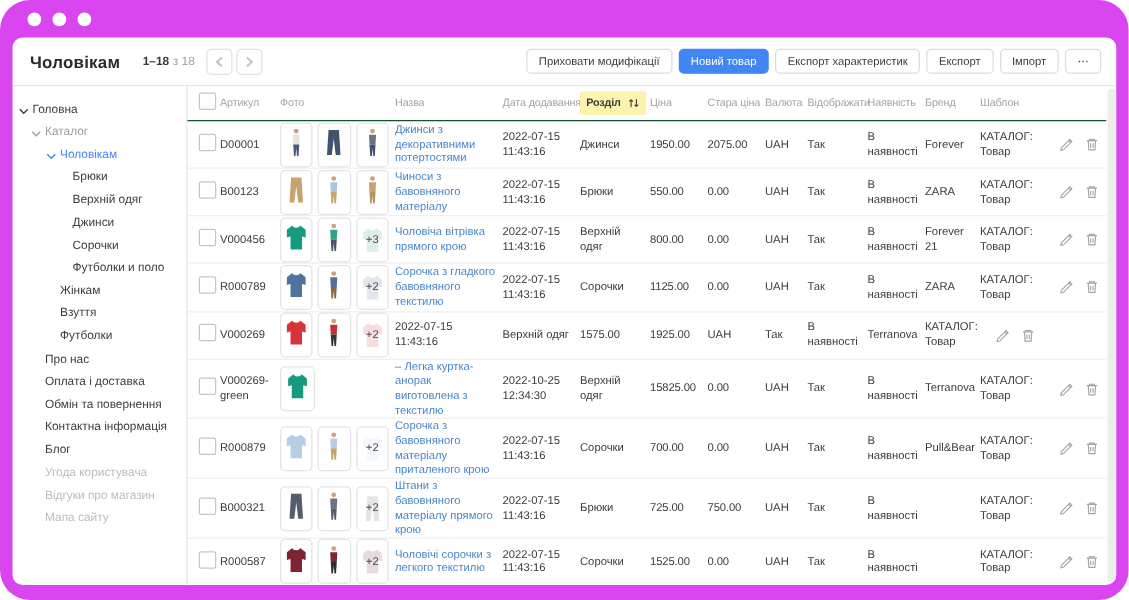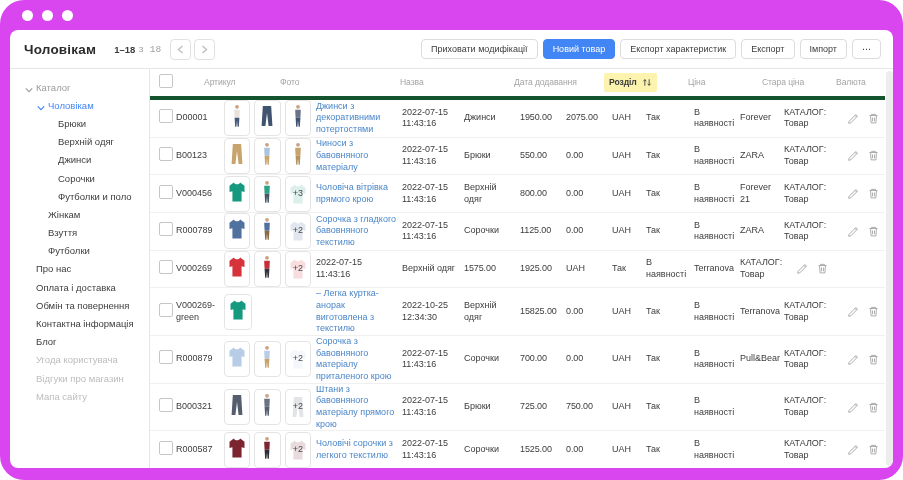--- a/index.html
+++ b/index.html
@@ -9,21 +9,21 @@
   .titlebar{height:30px;display:flex;align-items:center;padding-left:22px;gap:9px;}
   .dot{width:11px;height:11px;border-radius:50%;background:#fff;}
   .card{position:absolute;left:10px;right:10px;top:30px;bottom:12px;background:#fff;
         border-radius:8px;overflow:hidden;display:flex;flex-direction:column;}
   
   .card-header{height:38px;flex:0 0 38px;display:flex;align-items:center;
                padding:0 12px 0 14px;border-bottom:1px solid #e6e6e6;}
   .page-title{font-size:13.5px;margin:0;color:#2b2b2b;font-weight:700;letter-spacing:.2px;}
   .pagination{display:flex;align-items:center;margin-left:18px;gap:3px;}
   .range{font-weight:700;font-size:9.5px;color:#3a3a3a;}
-  .of{font-size:9.5px;color:#a2a2a2;margin-right:6px;font-family:Liberation Mono, monospace;}
+  .of{font-size:9.5px;color:#a2a2a2;margin-right:6px;}
   .pg{width:21px;height:21px;border:1px solid #e1e1e1;background:#fff;border-radius:4px;
       display:flex;align-items:center;justify-content:center;padding:0;cursor:pointer;}
   .pg svg{width:7px;height:9px;stroke:#c3c3c3;fill:none;stroke-width:1.6;}
   .header-actions{margin-left:auto;display:flex;gap:5px;align-items:center;}
   .hbtn{height:20px;padding:0 9px;font-size:9px;color:#3c3c3c;background:#fff;
         border:1px solid #dcdcdc;border-radius:4px;font-family:inherit;white-space:nowrap;cursor:pointer;}
   .hbtn.primary{background:#4285f4;border-color:#4285f4;color:#fff;}
   
   .card-body{flex:1;display:flex;min-height:0;}
   .sidebar{width:140px;flex:0 0 140px;border-right:1px solid #e6e6e6;padding-top:9px;box-sizing:border-box;}
@@ -32,22 +32,22 @@
   .snav .caret svg{width:8px;height:6px;stroke:currentColor;fill:none;stroke-width:1.4;}
   .snav.nocaret .caret{visibility:hidden;}
   .lv0{padding-left:5px;} .lv1{padding-left:15px;} .lv2{padding-left:27px;} .lv3{padding-left:37px;}
   .snav.muted{color:#9c9c9c;} .snav.active{color:#4285f4;} .snav.disabled{color:#bcbcbc;}
   
   .main{flex:1;position:relative;display:flex;flex-direction:column;min-width:0;padding-right:8px;}
   .scrollbar{position:absolute;right:0;top:2px;bottom:2px;width:7px;background:#ededed;border-radius:4px;}
   .thead,.trow{display:grid;
     grid-template-columns:26px 48px 92px 86px 62px 56px 46px 46px 34px 48px 46px 44px 62px 1fr;
     align-items:center;}
-  .thead{height:27px;flex:0 0 27px;border-bottom:4px solid #14532d;color:#a5a5a5;
-         font-size:8.6px;letter-spacing:-0.1px;white-space:nowrap;gap:28px;}
+  .thead{height:27px;flex:0 0 27px;border-bottom:1px solid #14532d;color:#a5a5a5;
+         font-size:8.6px;letter-spacing:-0.1px;white-space:nowrap;}
   .tbody{flex:1;display:flex;flex-direction:column;}
   .trow{flex:1;border-bottom:1px solid #f0f0f0;font-size:9px;color:#3c3c3c;}
   .trow:last-child{border-bottom:none;}
   .c{padding-right:5px;line-height:1.3;box-sizing:border-box;}
   .cb{width:12px;height:12px;border:1px solid #c6c6c6;border-radius:2px;display:inline-block;
       background:#fff;margin-left:9px;cursor:pointer;}
   .hl-wrap{background:#fbf3ae;display:inline-flex;align-items:center;gap:5px;
            padding:4px 5px;border-radius:2px;color:#3a3a3a;font-weight:700;}
   .sort svg{width:10px;height:9px;display:block;}
   .photos{display:flex;gap:4px;}
@@ -92,20 +92,26 @@
           <button class="hbtn">Приховати модифікації</button>
           <button class="hbtn primary">Новий товар</button>
           <button class="hbtn">Експорт характеристик</button>
           <button class="hbtn">Експорт</button>
           <button class="hbtn">Імпорт</button>
           <button class="hbtn">⋯</button>
         </div>
     </div>
     <div class="card-body">
       <nav class="sidebar" id="sidebar">
+          <div class="snav lv0">
+            <span class="caret"><svg viewBox="0 0 10 6">
+                <path d="M1 1 L5 5 L9 1"></path>
+              </svg></span>
+            <span>Головна</span>
+          </div>
           <div class="snav lv1 muted">
             <span class="caret"><svg viewBox="0 0 10 6">
                 <path d="M1 1 L5 5 L9 1"></path>
               </svg></span>
             <span>Каталог</span>
           </div>
           <div class="snav lv2 active">
             <span class="caret"><svg viewBox="0 0 10 6">
                 <path d="M1 1 L5 5 L9 1"></path>
               </svg></span>

